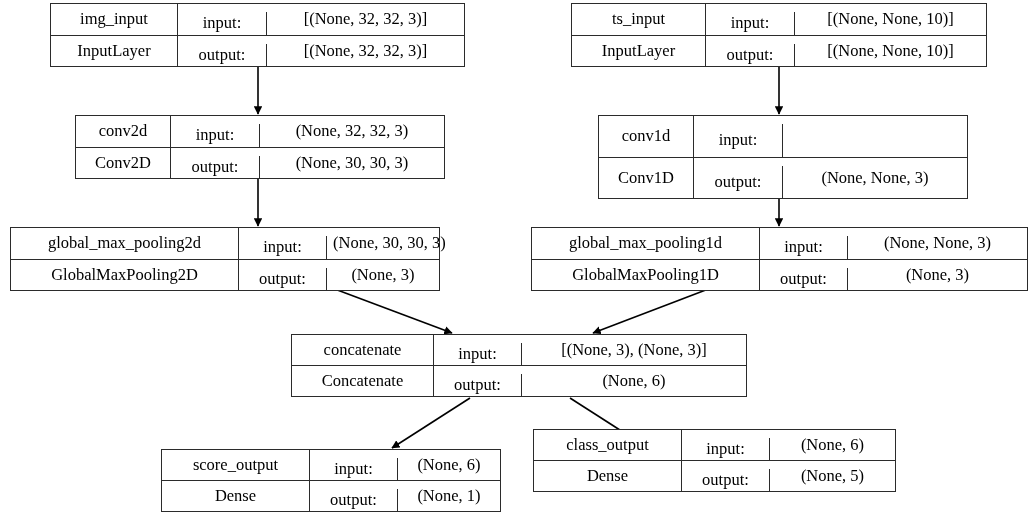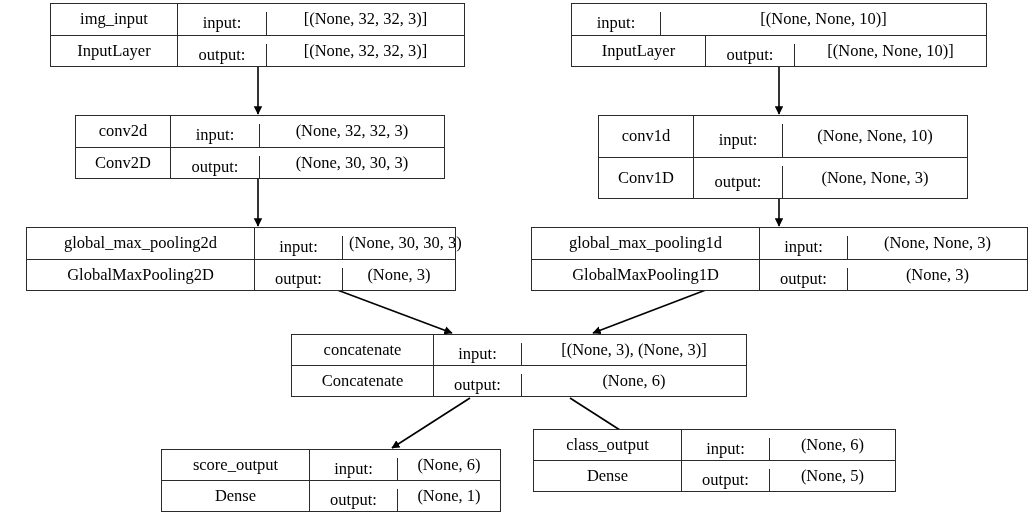--- a/index.html
+++ b/index.html
@@ -115,20 +115,21 @@
     </div>
     <div class="row">
       <div class="cell c-name divider" style="width:127px;">InputLayer</div>
       <div class="cell c-label divider" style="width:89px;">output:</div>
       <div class="cell c-shape">[(None, 32, 32, 3)]</div>
     </div>
   </div>
 
   <div class="node" style="left:571px; top:3px; width:416px; height:64px;">
     <div class="row top">
+      <div class="cell c-name divider" style="width:134px;">ts_input</div>
       <div class="cell c-label divider" style="width:89px;">input:</div>
       <div class="cell c-shape">[(None, None, 10)]</div>
     </div>
     <div class="row">
       <div class="cell c-name divider" style="width:134px;">InputLayer</div>
       <div class="cell c-label divider" style="width:89px;">output:</div>
       <div class="cell c-shape">[(None, None, 10)]</div>
     </div>
   </div>
 
@@ -142,30 +143,29 @@
       <div class="cell c-name divider" style="width:95px;">Conv2D</div>
       <div class="cell c-label divider" style="width:89px;">output:</div>
       <div class="cell c-shape">(None, 30, 30, 3)</div>
     </div>
   </div>
 
   <div class="node" style="left:598px; top:115px; width:370px; height:84px;">
     <div class="row top">
       <div class="cell c-name divider" style="width:95px;">conv1d</div>
       <div class="cell c-label divider" style="width:89px;">input:</div>
-      <div class="cell c-shape">(None, None, 10)</div>
     </div>
     <div class="row">
       <div class="cell c-name divider" style="width:95px;">Conv1D</div>
       <div class="cell c-label divider" style="width:89px;">output:</div>
       <div class="cell c-shape">(None, None, 3)</div>
     </div>
   </div>
 
-  <div class="node" style="left:26px; top:227px; width:430px; height:64px;">
+  <div class="node" style="left:10px; top:227px; width:430px; height:64px;">
     <div class="row top">
       <div class="cell c-name divider" style="width:228px;">global_max_pooling2d</div>
       <div class="cell c-label divider" style="width:88px;">input:</div>
       <div class="cell c-shape">(None, 30, 30, 3)</div>
     </div>
     <div class="row">
       <div class="cell c-name divider" style="width:228px;">GlobalMaxPooling2D</div>
       <div class="cell c-label divider" style="width:88px;">output:</div>
       <div class="cell c-shape">(None, 3)</div>
     </div>

